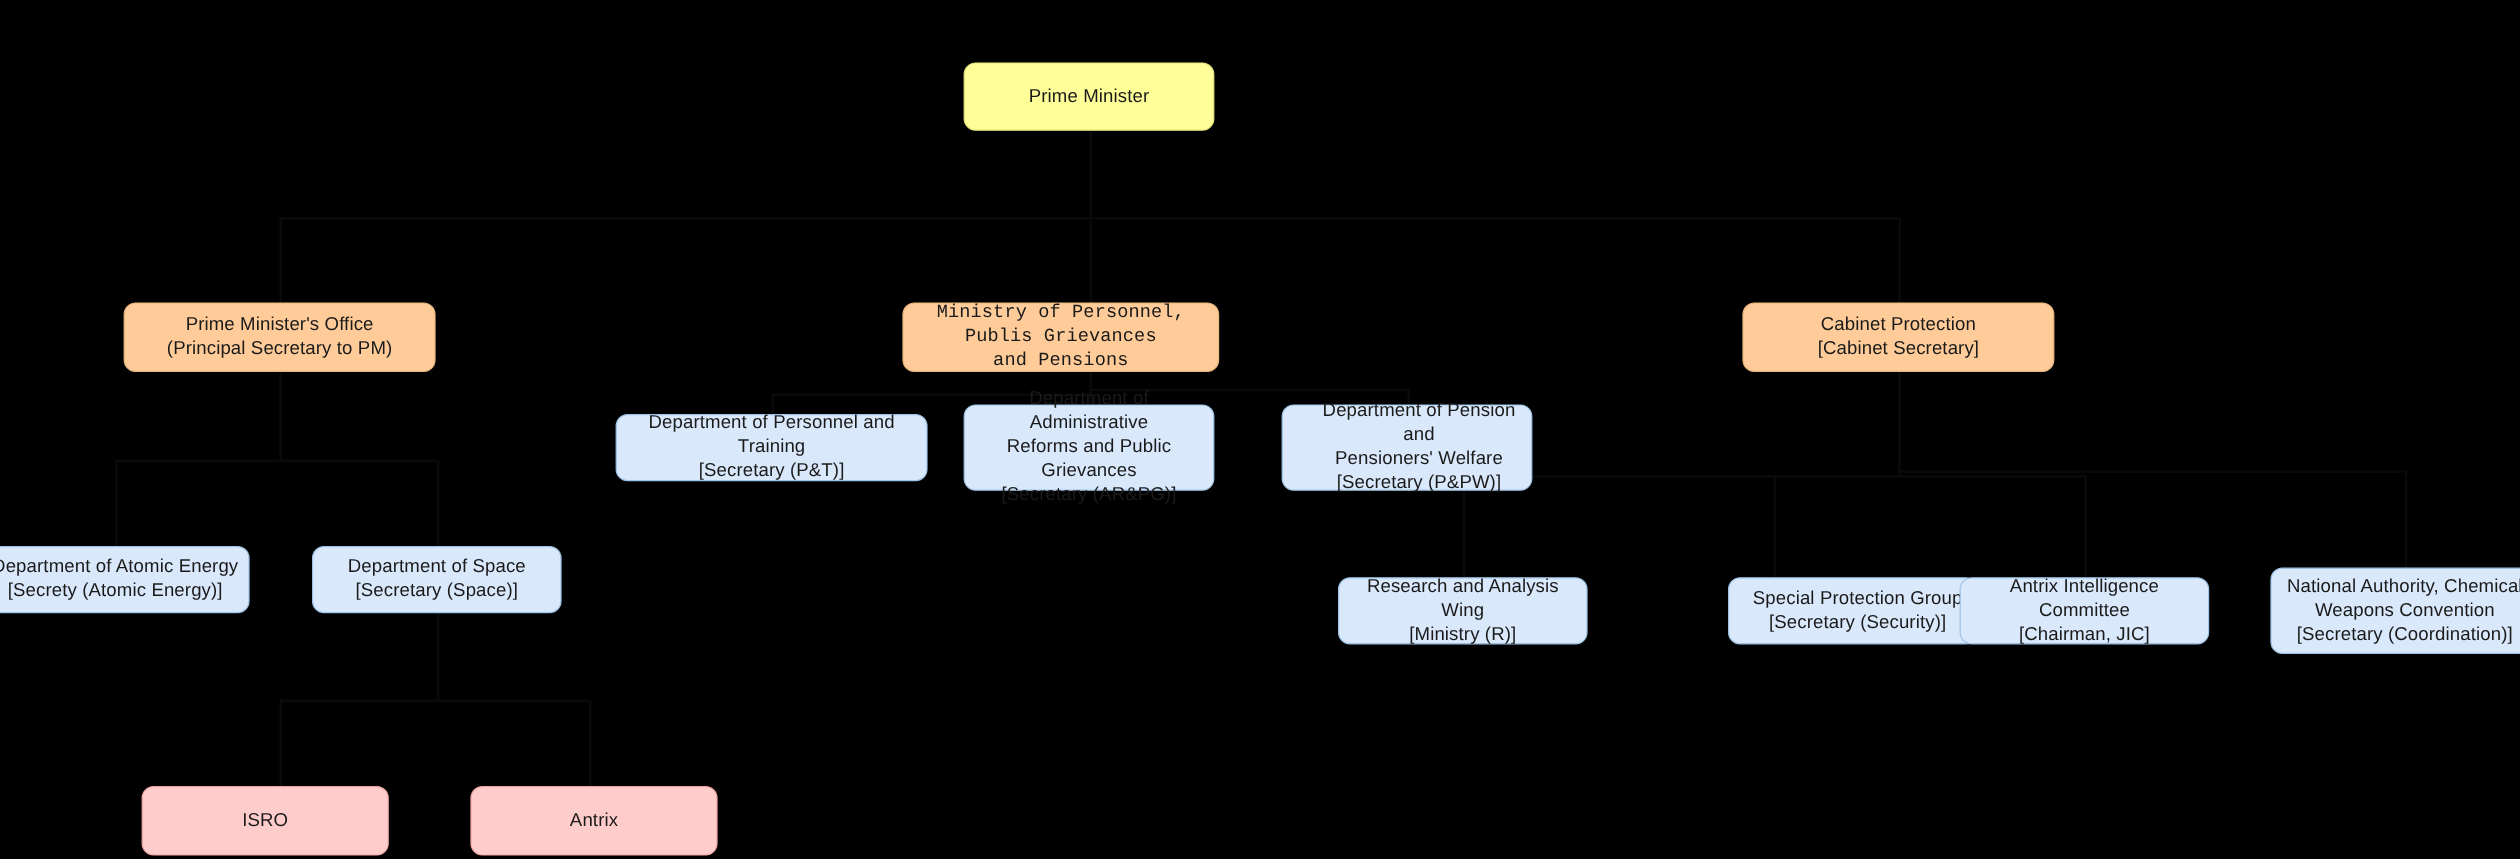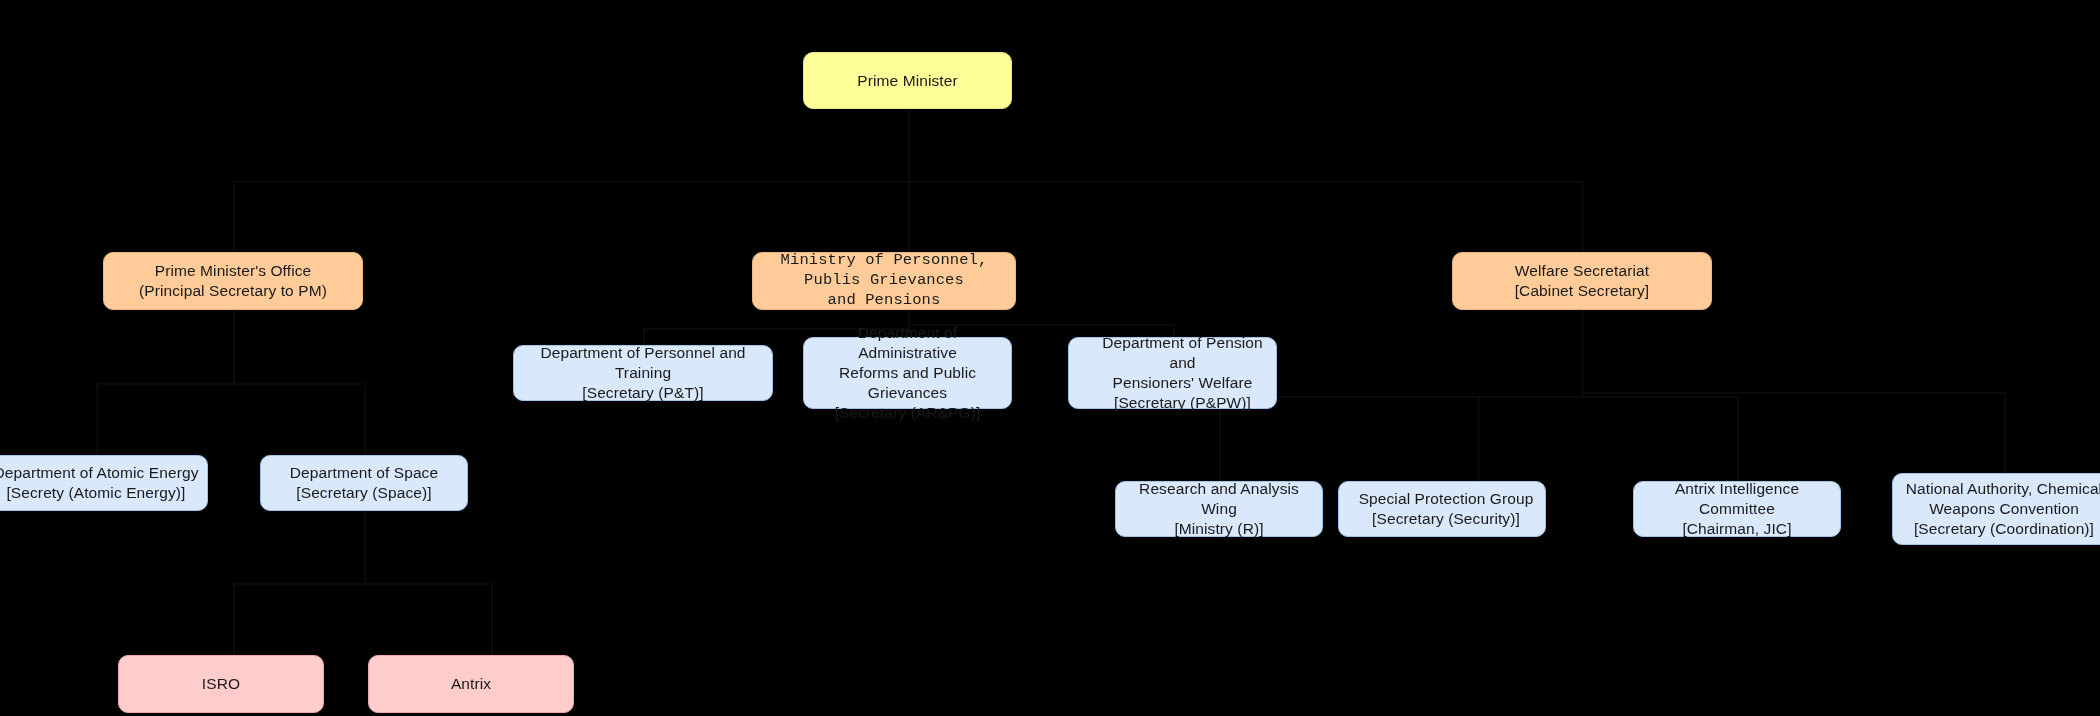--- a/index.html
+++ b/index.html
@@ -104,39 +104,39 @@
       <div class="edge edge-v" style="left: 364px; top: 511px; height: 72px;"></div>
       <div class="edge edge-h" style="left: 364px; top: 583px; width: 127px;"></div>
       <div class="edge edge-v" style="left: 491px; top: 583px; height: 72px;"></div>
     </div>
   <div id="node-layer">
       <div class="node node-pm" style="left: 803px; top: 52px; width: 209px; height: 57px;">Prime Minister</div>
       <div class="node node-ministry" style="left: 103px; top: 252px; width: 260px; height: 58px;">Prime Minister's Office
 (Principal Secretary to PM)</div>
       <div class="node node-ministry" style="left: 752px; top: 252px; width: 264px; height: 58px; font-family: Liberation Mono, monospace;">Ministry of Personnel, Publis Grievances
 and Pensions</div>
-      <div class="node node-ministry" style="left: 1452px; top: 252px; width: 260px; height: 58px;">Welfare Secretariat
+      <div class="node node-ministry" style="left: 1452px; top: 252px; width: 260px; height: 58px;">Cabinet Protection
 [Cabinet Secretary]</div>
       <div class="node node-dept" style="left: 513px; top: 345px; width: 260px; height: 56px;">Department of Personnel and Training
 [Secretary (P&amp;T)]</div>
       <div class="node node-dept" style="left: 803px; top: 337px; width: 209px; height: 72px;">Department of Administrative
 Reforms and Public Grievances
 [Secretary (AR&amp;PG)]</div>
       <div class="node node-dept" style="left: 1068px; top: 337px; width: 209px; height: 72px; padding-left: 28px;">Department of Pension and
 Pensioners' Welfare
 [Secretary (P&amp;PW)]</div>
       <div class="node node-dept" style="left: -16px; top: 455px; width: 224px; height: 56px;">Department of Atomic Energy
 [Secrety (Atomic Energy)]</div>
       <div class="node node-dept" style="left: 260px; top: 455px; width: 208px; height: 56px;">Department of Space
 [Secretary (Space)]</div>
       <div class="node node-dept" style="left: 1115px; top: 481px; width: 208px; height: 56px;">Research and Analysis Wing
 [Ministry (R)]</div>
-      <div class="node node-dept" style="left: 1338px; top: 481px; width: 208px; height: 56px; padding-left: 16px;">Special Protection Group
+      <div class="node node-dept" style="left: 1440px; top: 481px; width: 208px; height: 56px; padding-left: 16px;">Special Protection Group
 [Secretary (Security)]</div>
       <div class="node node-dept" style="left: 1633px; top: 481px; width: 208px; height: 56px;">Antrix Intelligence Committee
 [Chairman, JIC]</div>
       <div class="node node-dept" style="left: 1892px; top: 473px; width: 224px; height: 72px;">National Authority, Chemical
 Weapons Convention
 [Secretary (Coordination)]</div>
       <div class="node node-org" style="left: 118px; top: 655px; width: 206px; height: 58px;">ISRO</div>
-      <div class="node node-org" style="left: 368px; top: 655px; width: 206px; height: 58px;">Antrix</div>
+      <div class="node node-org" style="left: 392px; top: 655px; width: 206px; height: 58px;">Antrix</div>
     </div>
 </div>
 
 </body></html>

